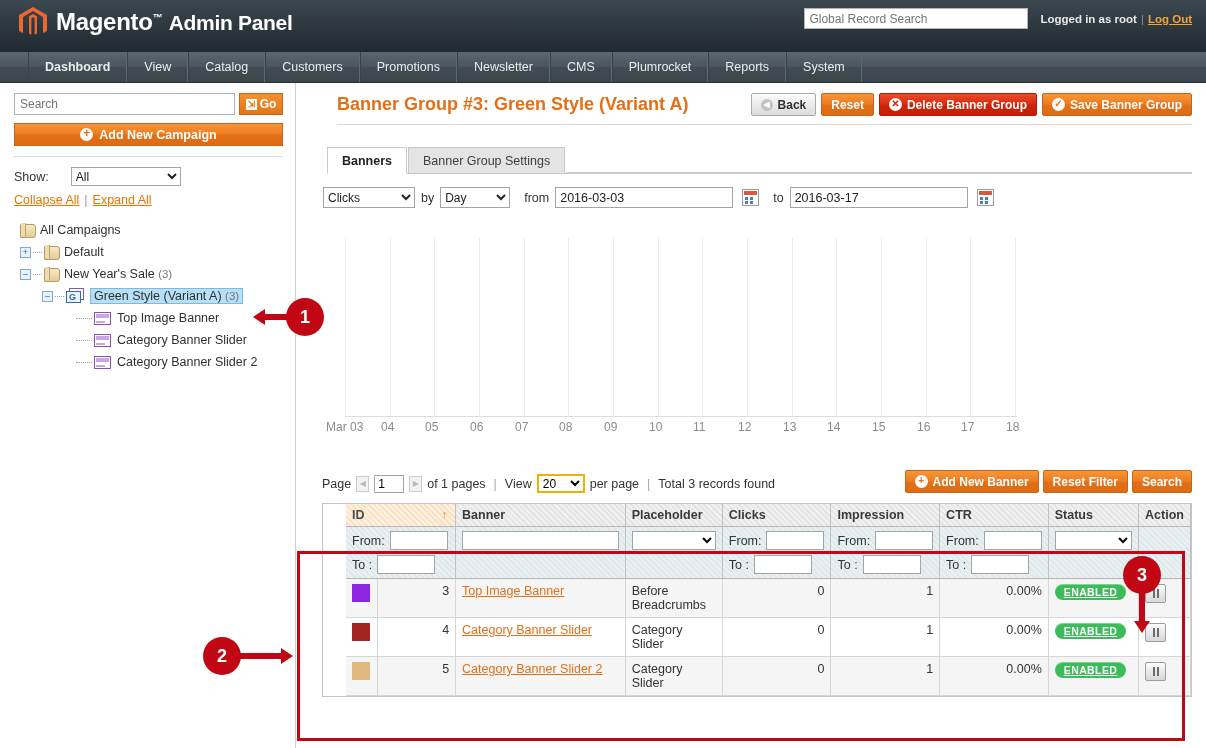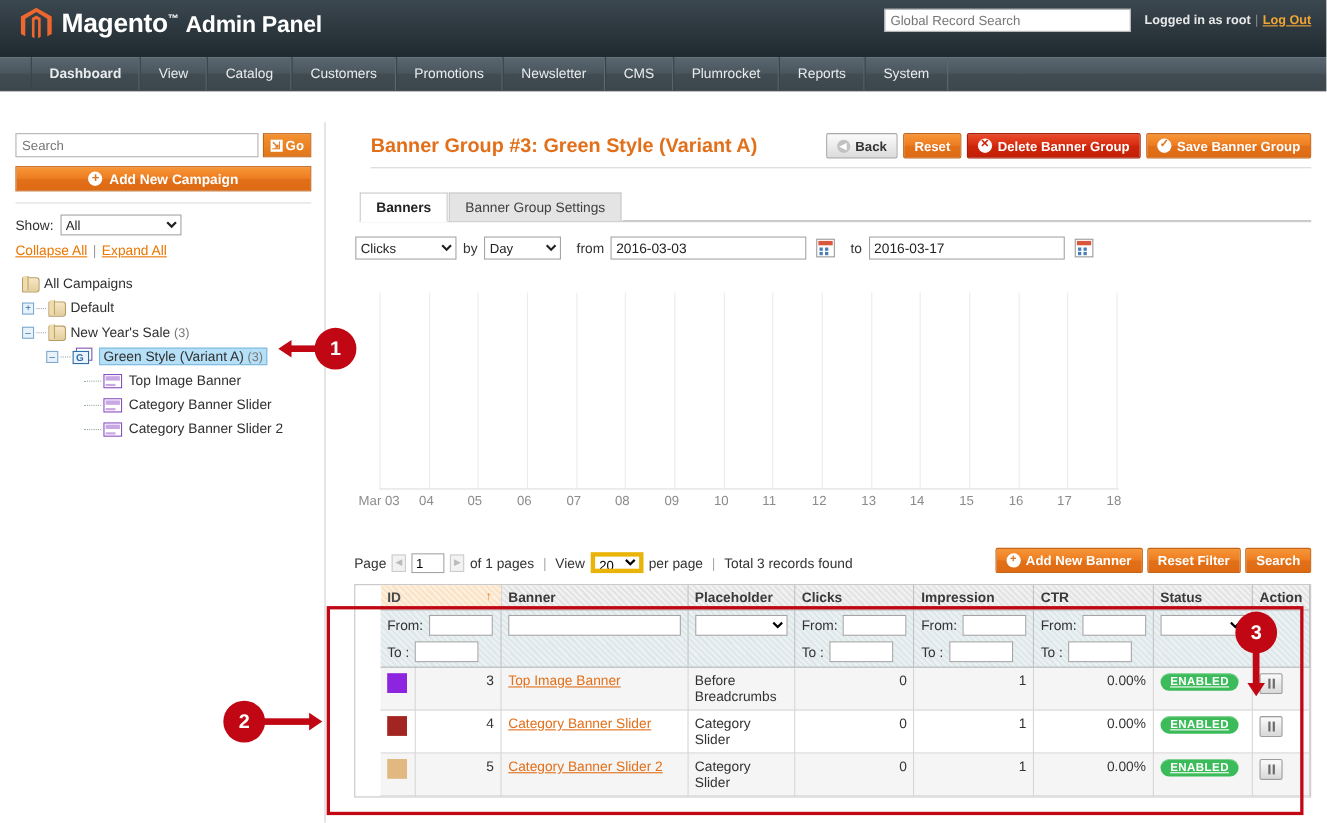--- a/index.html
+++ b/index.html
@@ -52,21 +52,21 @@
   .nav-item {
     display:flex;align-items:center;padding:0 16px;
     color:#e9eced; font-size:12.5px;
     border-right:1px solid #5d6970;
     border-left:1px solid #39444a;
     cursor:pointer;
   }
   .nav-item:first-child{border-left:1px solid #39444a;font-weight:bold;}
 
   
-  .body-area { position:relative; height:554px;margin-top:28px; }
+  .body-area { position:relative; height:554px; }
   .sidebar {
     position:absolute; left:0; top:0; width:296px; height:665px;
     background:#fff; border-right:1px solid #cfcfcf;
     padding:10px 12px 0 14px;
   }
   .content {
     position:absolute; left:297px; top:0; right:0; height:665px;
     background:#fff; padding:0 14px 0 18px;
   }
 
@@ -91,21 +91,21 @@
     background:linear-gradient(to bottom,#f79638,#ed7d20 48%,#e2701a 52%,#de6b13);
     border:1px solid #c4661a;
     color:#fff;font-weight:bold;font-size:12.5px;
     display:flex;align-items:center;justify-content:center;gap:6px;cursor:pointer;
   }
   .plus-circ {
     width:13px;height:13px;border-radius:50%;background:#fff;color:#e2701a;
     font-size:12px;font-weight:bold;line-height:11px;text-align:center;
   }
   .side-divider{height:1px;background:#dcdcdc;margin:2px 0 10px 0;}
-  .show-row{display:flex;align-items:center;gap:6px;margin-bottom:7px;}
+  .show-row{display:flex;align-items:center;gap:22px;margin-bottom:7px;}
   .show-label{font-size:12.5px;color:#333;}
   .show-select{
     width:110px;height:19px;font-size:12px;border:1px solid #a5a5a5;background:#fff;
     font-family:"Liberation Sans",sans-serif;color:#222;
   }
   .expand-row{font-size:12.5px;margin-bottom:12px;}
   .expand-row a{color:#ea7601;text-decoration:underline;cursor:pointer;}
   .expand-row .bar{color:#999;margin:0 5px;text-decoration:none;}
 
   
@@ -244,21 +244,21 @@
     display:flex;align-items:center;margin:24px 0 0 7px;font-size:12.5px;color:#333;gap:5px;
     position:relative;
   }
   .pg-arrow{
     width:13px;height:16px;border:1px solid #ccc;background:#f2f2f2;color:#bbb;font-size:8px;
     display:flex;align-items:center;justify-content:center;cursor:pointer;
   }
   .pg-input{width:30px;height:18px;border:1px solid #a5a5a5;text-align:left;padding:0 3px;font-size:12px;
     font-family:"Liberation Sans",sans-serif;}
   .pg-sep{color:#aaa;margin:0 3px;}
-  .view-sel{width:48px;height:19px;font-size:12px;border:4px solid #eab308;background:#fff;
+  .view-sel{width:48px;height:19px;font-size:12px;border:2px solid #eab308;background:#fff;
     font-family:"Liberation Sans",sans-serif;}
   .pager-btns{position:absolute;right:0;top:-4px;display:flex;gap:4px;}
 
   
   .grid-outer{
     margin:10px 0 0 7px; border:1px solid #c5c5c5; background:#fff;padding-left:23px;
   }
   table.grid{border-collapse:collapse;width:100%;font-size:12.5px;}
   table.grid th{
     background:#e3e3e3;

